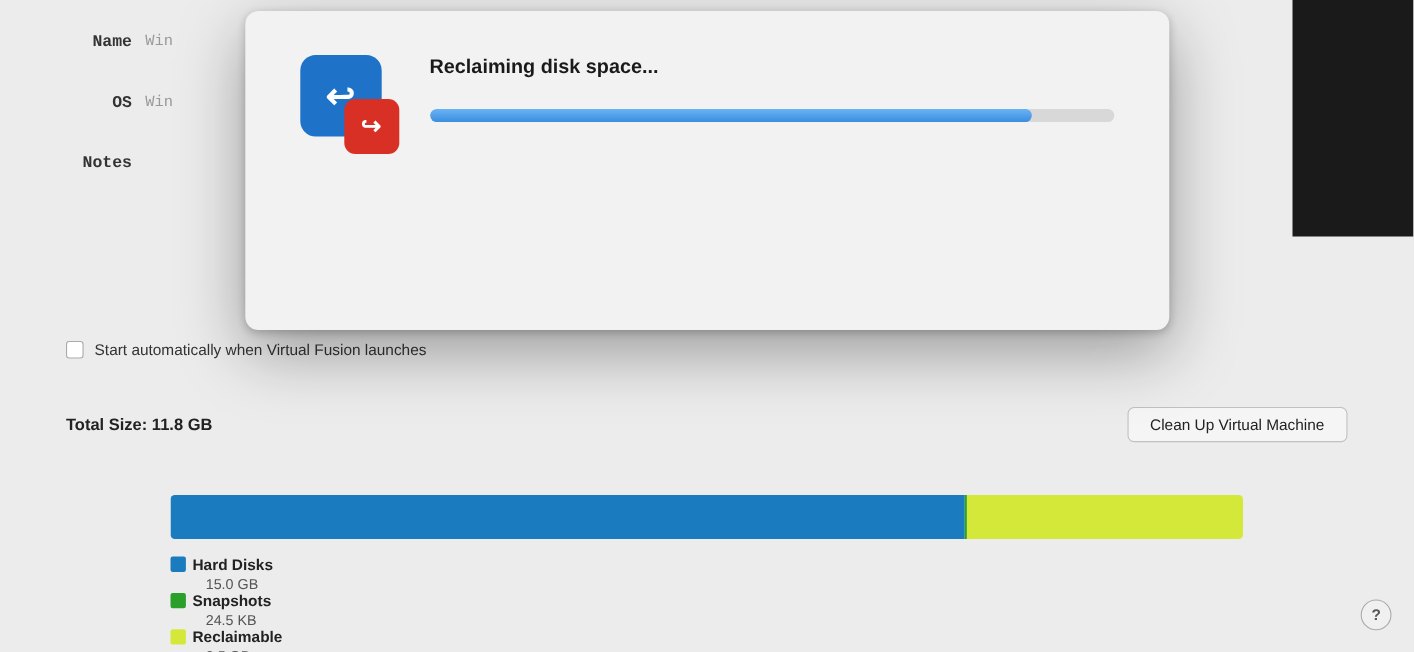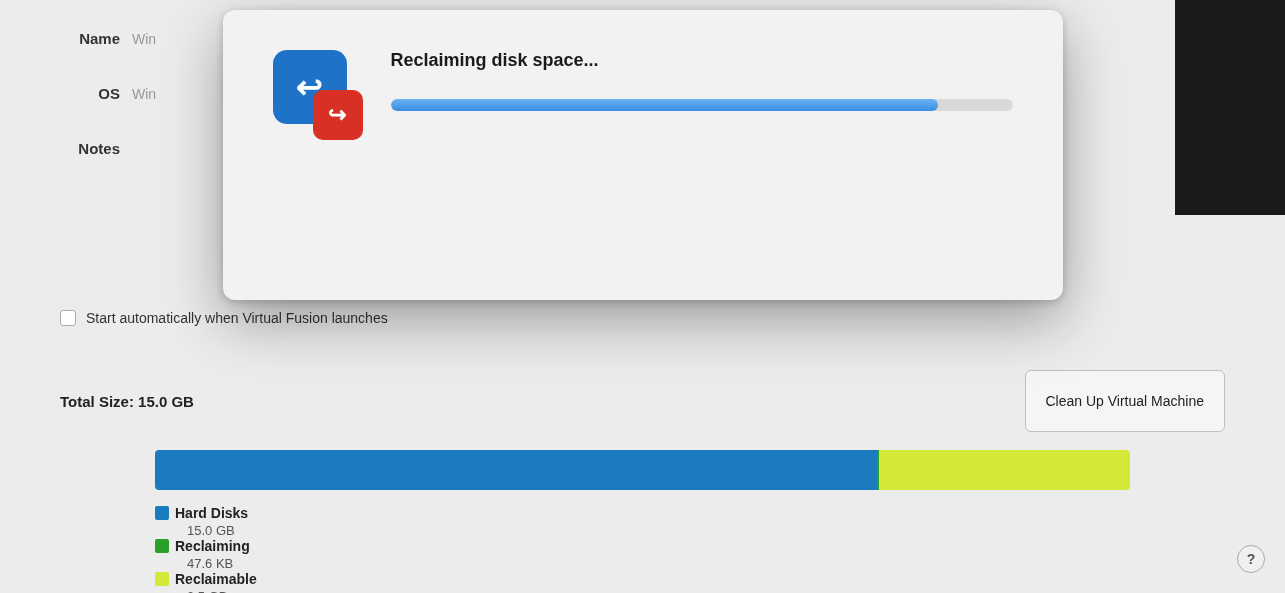--- a/index.html
+++ b/index.html
@@ -23,21 +23,22 @@
 
     .bg-labels {
       position: absolute;
       top: 30px;
       left: 40px;
     }
 
     .bg-label-row {
       display: flex;
       margin-bottom: 38px;
-      align-items: flex-end;
+      align-items: flex-start;
+      font-family: Liberation Mono, monospace;
     }
 
     .bg-label {
       font-size: 15px;
       font-weight: 600;
       color: #333;
       width: 80px;
       text-align: right;
     }
 
@@ -92,21 +93,21 @@
       justify-content: space-between;
     }
 
     .total-size-label {
       font-size: 15px;
       font-weight: 600;
       color: #222;
     }
 
     .cleanup-button {
-      padding: 22px 20px;
+      padding: 7px 20px;
       background: #f5f5f5;
       border: 1px solid #c0c0c0;
       border-radius: 6px;
       font-size: 14px;
       color: #222;
       cursor: pointer;
       font-family: inherit;
     }
 
     
@@ -314,44 +315,44 @@
 </div>
 
 <div class="black-rect"></div>
 
 <div class="checkbox-row">
   <div class="checkbox-box"></div>
   <span class="checkbox-label">Start automatically when Virtual Fusion launches</span>
 </div>
 
 <div class="size-row">
-  <span class="total-size-label">Total Size: 15.0 GB</span>
+  <span class="total-size-label">Total Size: 11.8 GB</span>
   <button class="cleanup-button">Clean Up Virtual Machine</button>
 </div>
 
 <div class="disk-bar-container">
   <div class="disk-bar-hard" style="width: 74%"></div>
   <div class="disk-bar-snapshots" style="width: 0.3%"></div>
   <div class="disk-bar-reclaimable" style="width: 25.7%"></div>
 </div>
 
 <div class="legend-row">
   <div class="legend-item">
     <div class="legend-title-row">
       <div class="legend-swatch" style="background: #1a7bbf"></div>
       <span class="legend-name">Hard Disks</span>
     </div>
     <span class="legend-value">15.0 GB</span>
   </div>
   <div class="legend-item">
     <div class="legend-title-row">
       <div class="legend-swatch" style="background: #2aa02a"></div>
-      <span class="legend-name">Reclaiming</span>
+      <span class="legend-name">Snapshots</span>
     </div>
-    <span class="legend-value">47.6 KB</span>
+    <span class="legend-value">24.5 KB</span>
   </div>
   <div class="legend-item">
     <div class="legend-title-row">
       <div class="legend-swatch" style="background: #d4e83a"></div>
       <span class="legend-name">Reclaimable</span>
     </div>
     <span class="legend-value">3.5 GB</span>
   </div>
 </div>
 

